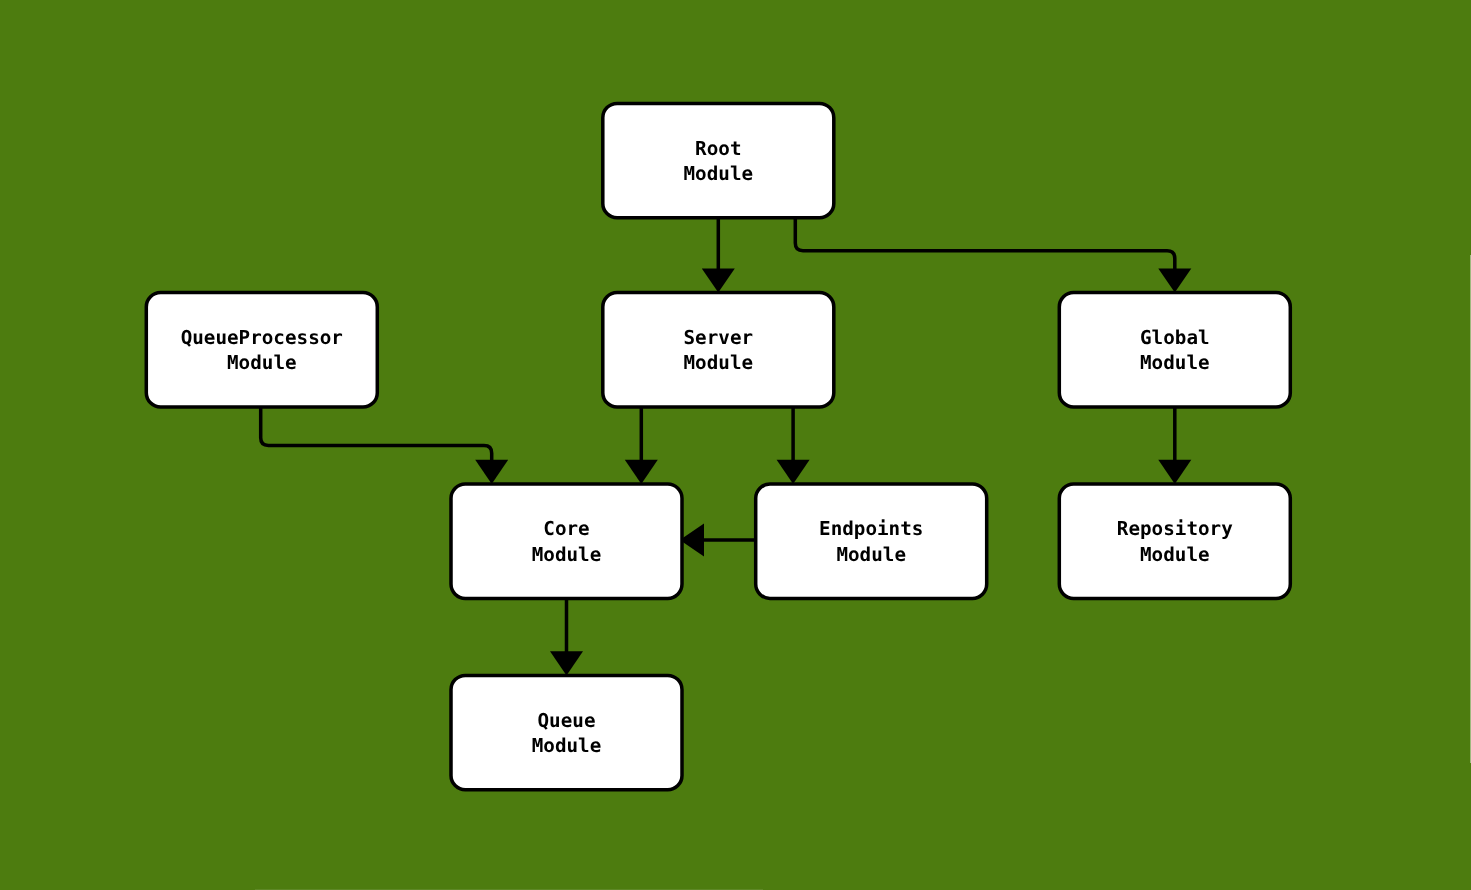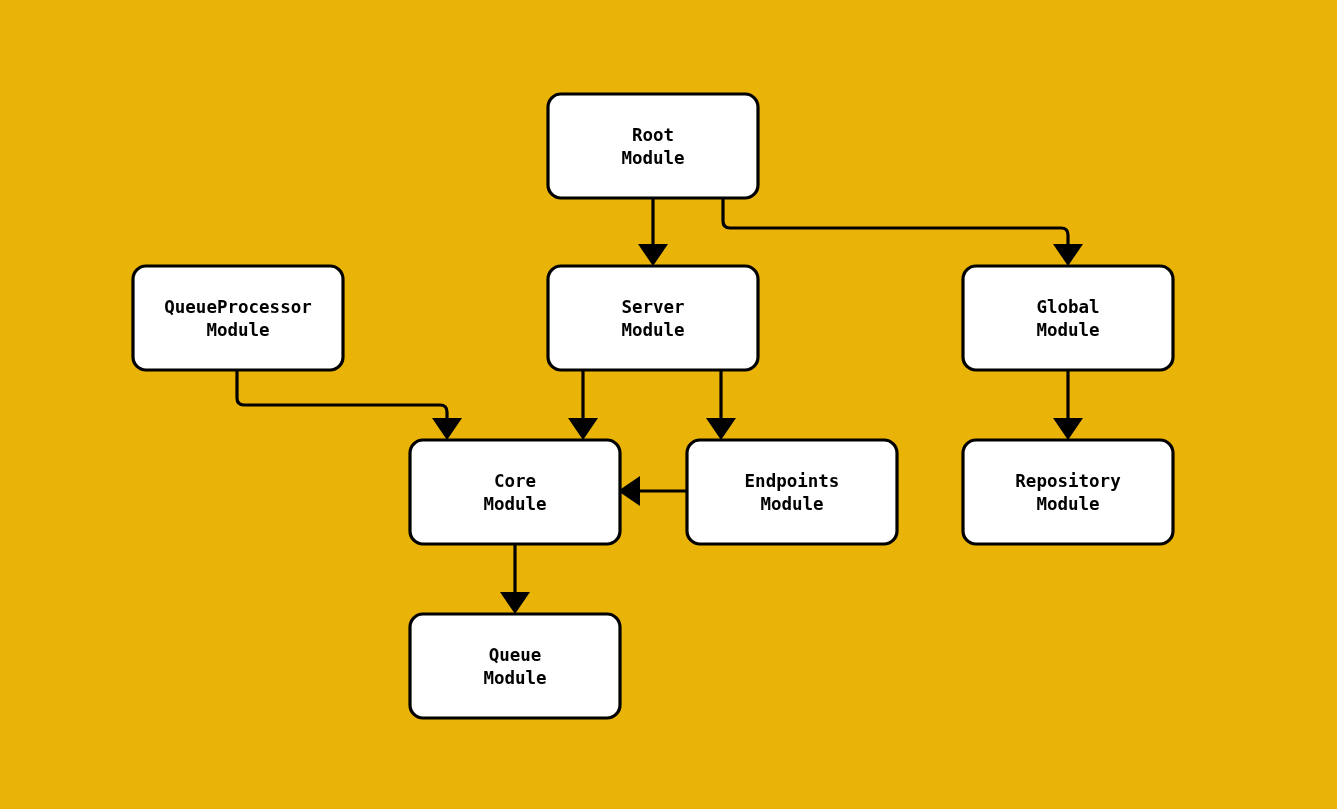--- a/index.html
+++ b/index.html
@@ -11,21 +11,21 @@
   body {
     width: 1337px;
     height: 809px;
     overflow: hidden;
     font-family: "DejaVu Sans Mono", "Liberation Mono", monospace;
   }
   #diagram-canvas {
     position: relative;
     width: 1337px;
     height: 809px;
-    background: #eab308;
+    background: #4d7c0f;
   }
   svg.diagram-svg {
     position: absolute;
     top: 0;
     left: 0;
     width: 1337px;
     height: 809px;
   }
   .node-rect {
     fill: #ffffff;

